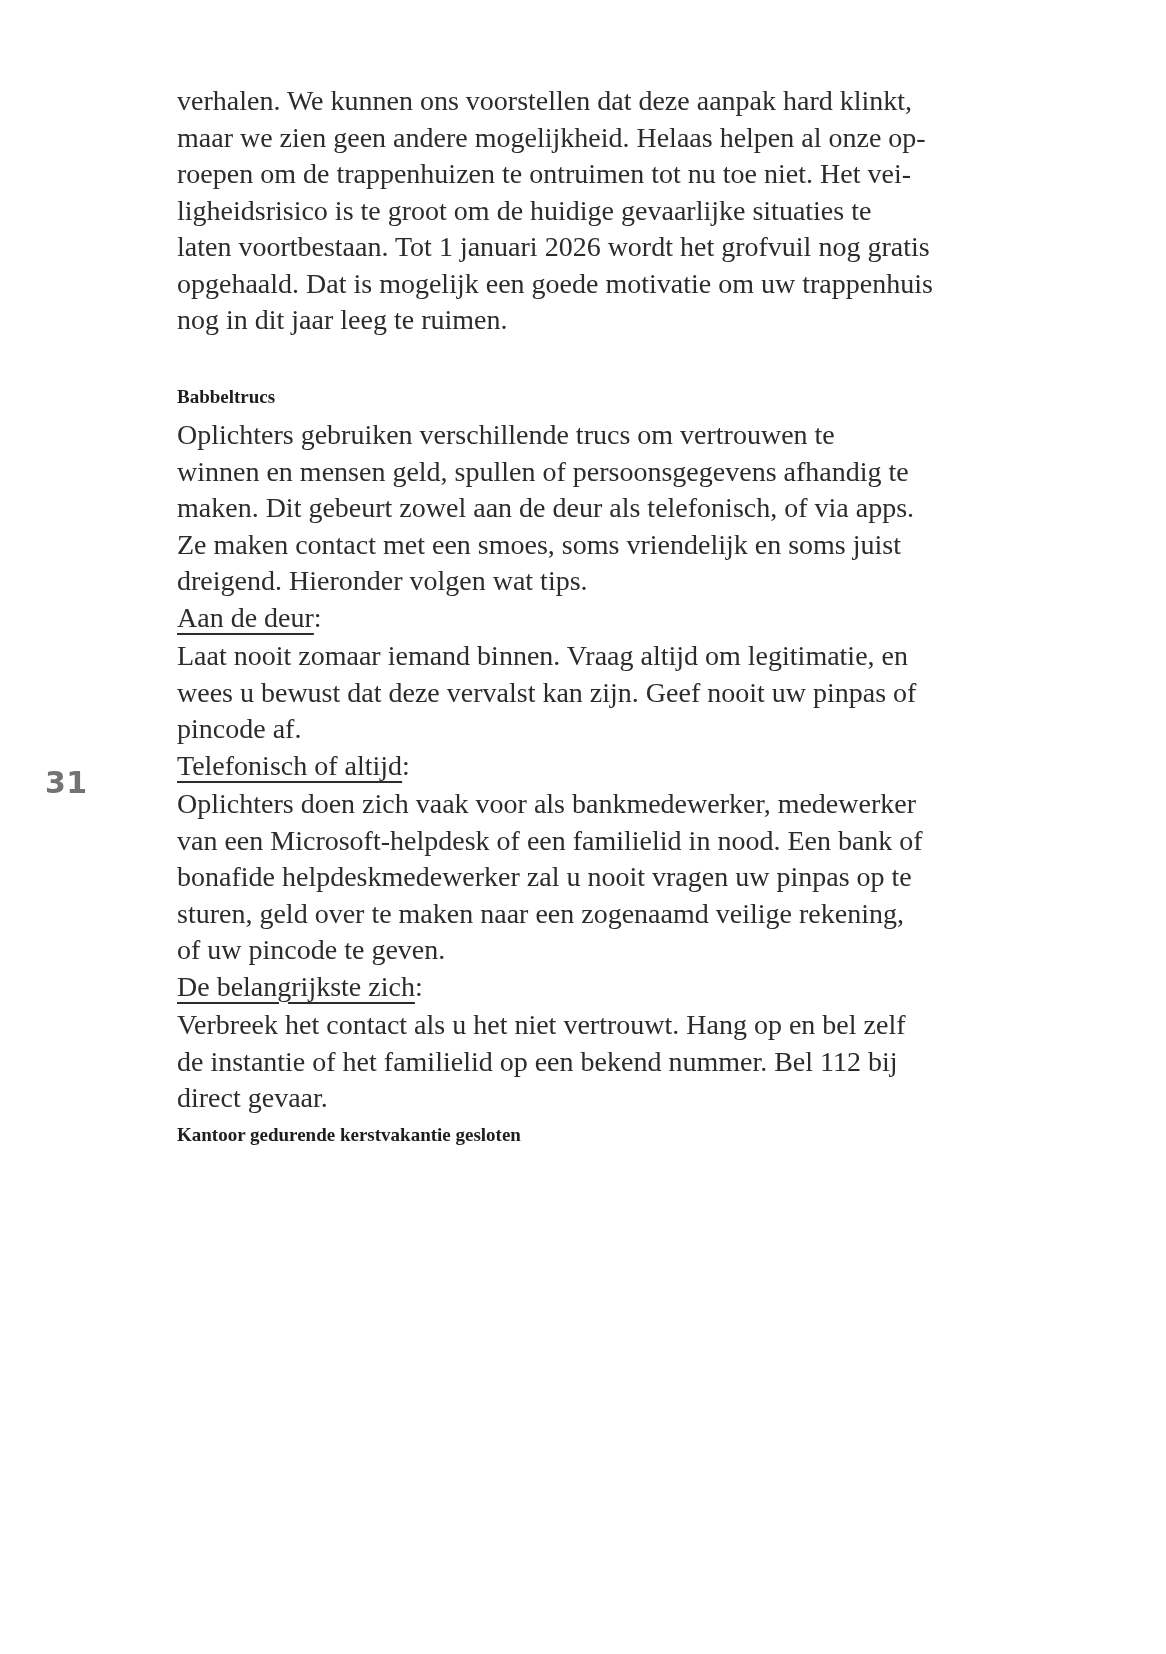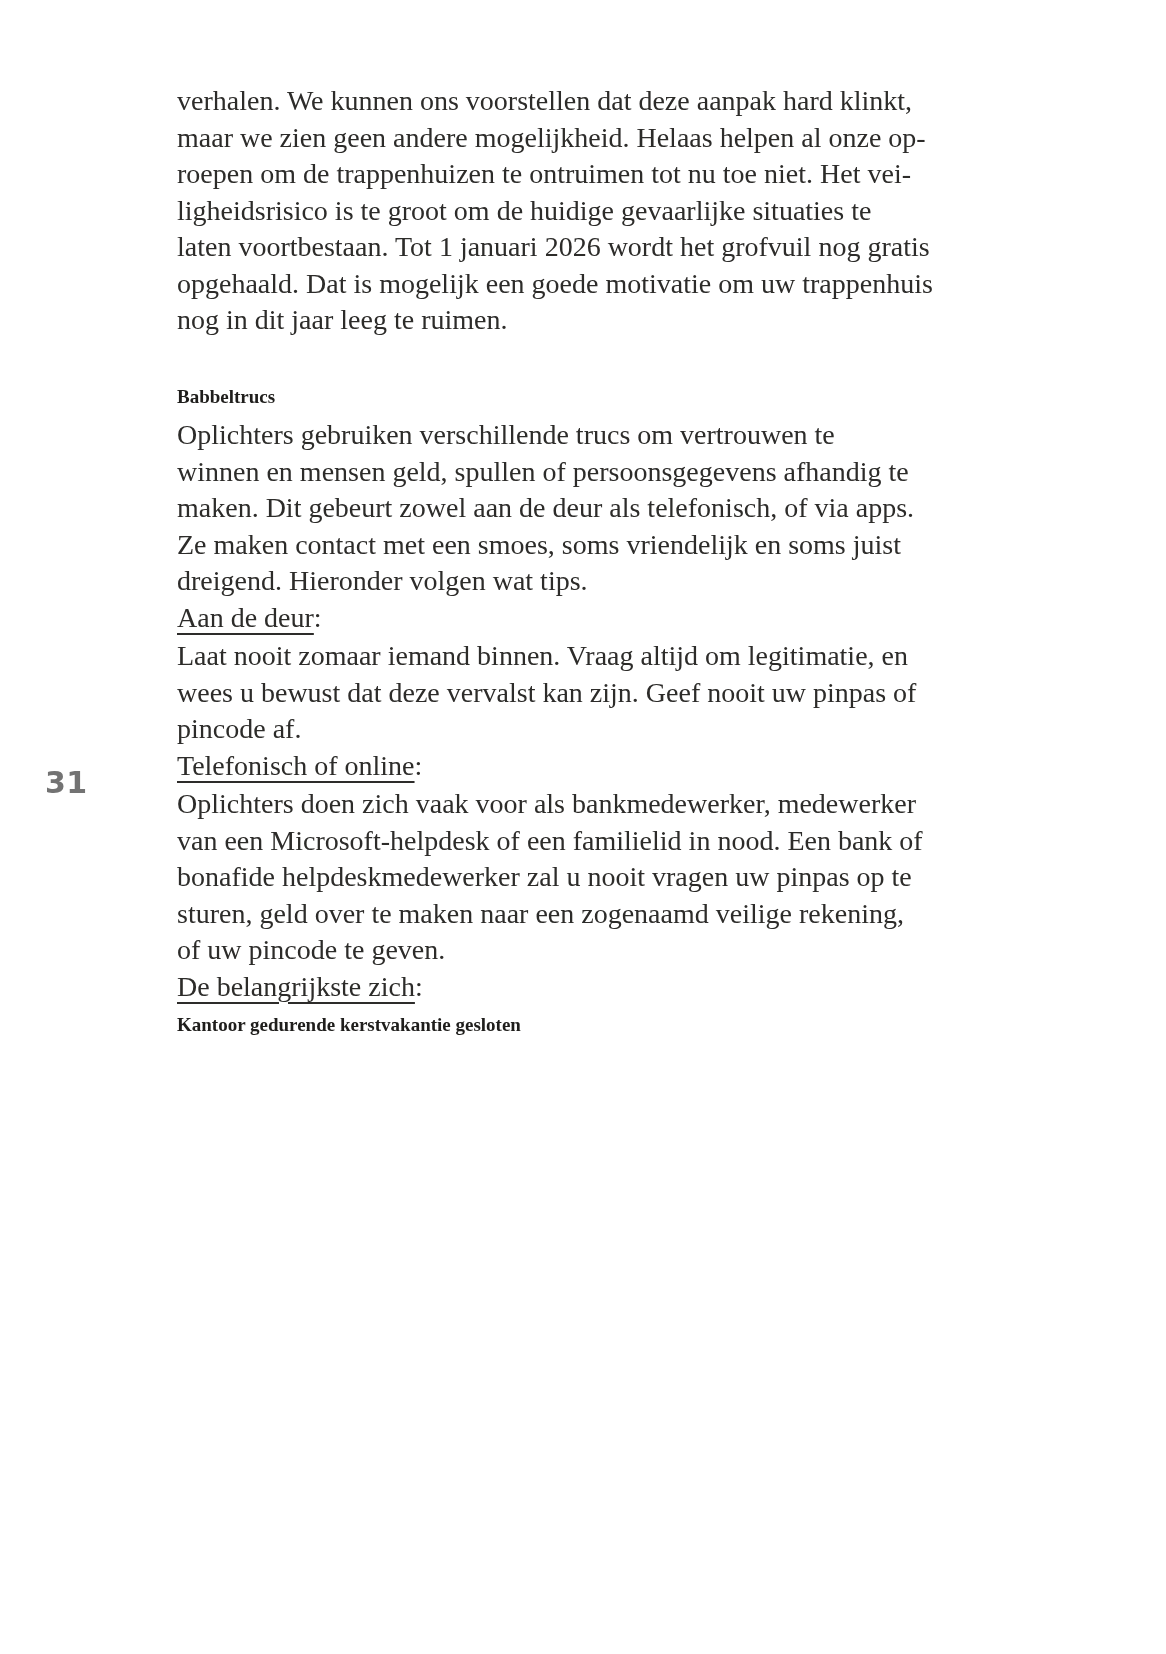--- a/index.html
+++ b/index.html
@@ -87,29 +87,32 @@
   </section>
 
   <section>
     <h3 class="h-underline"><span class="u-text">Aan de deur</span><span>:</span></h3>
     <p class="body-par">Laat nooit zomaar iemand binnen. Vraag altijd om legitimatie, en
 wees u bewust dat deze vervalst kan zijn. Geef nooit uw pinpas of
 pincode af.</p>
   </section>
 
   <section>
-    <h3 class="h-underline"><span class="u-text">Telefonisch of online</span><span>:</span></h3>
+    <h3 class="h-underline"><span class="u-text">Telefonisch of altijd</span><span>:</span></h3>
     <p class="body-par">Oplichters doen zich vaak voor als bankmedewerker, medewerker
 van een Microsoft-helpdesk of een familielid in nood. Een bank of
 bonafide helpdeskmedewerker zal u nooit vragen uw pinpas op te
 sturen, geld over te maken naar een zogenaamd veilige rekening,
 of uw pincode te geven.</p>
   </section>
 
   <section>
     <h3 class="h-underline"><span class="u-text">De belangrijkste zich</span><span>:</span></h3>
+    <p class="body-par">Verbreek het contact als u het niet vertrouwt. Hang op en bel zelf
+de instantie of het familielid op een bekend nummer. Bel 112 bij
+direct gevaar.</p>
   </section>
 
   <section>
     <h2 class="h-bold">Kantoor gedurende kerstvakantie gesloten</h2>
   </section>
 
 </main>
 
 </body></html>

